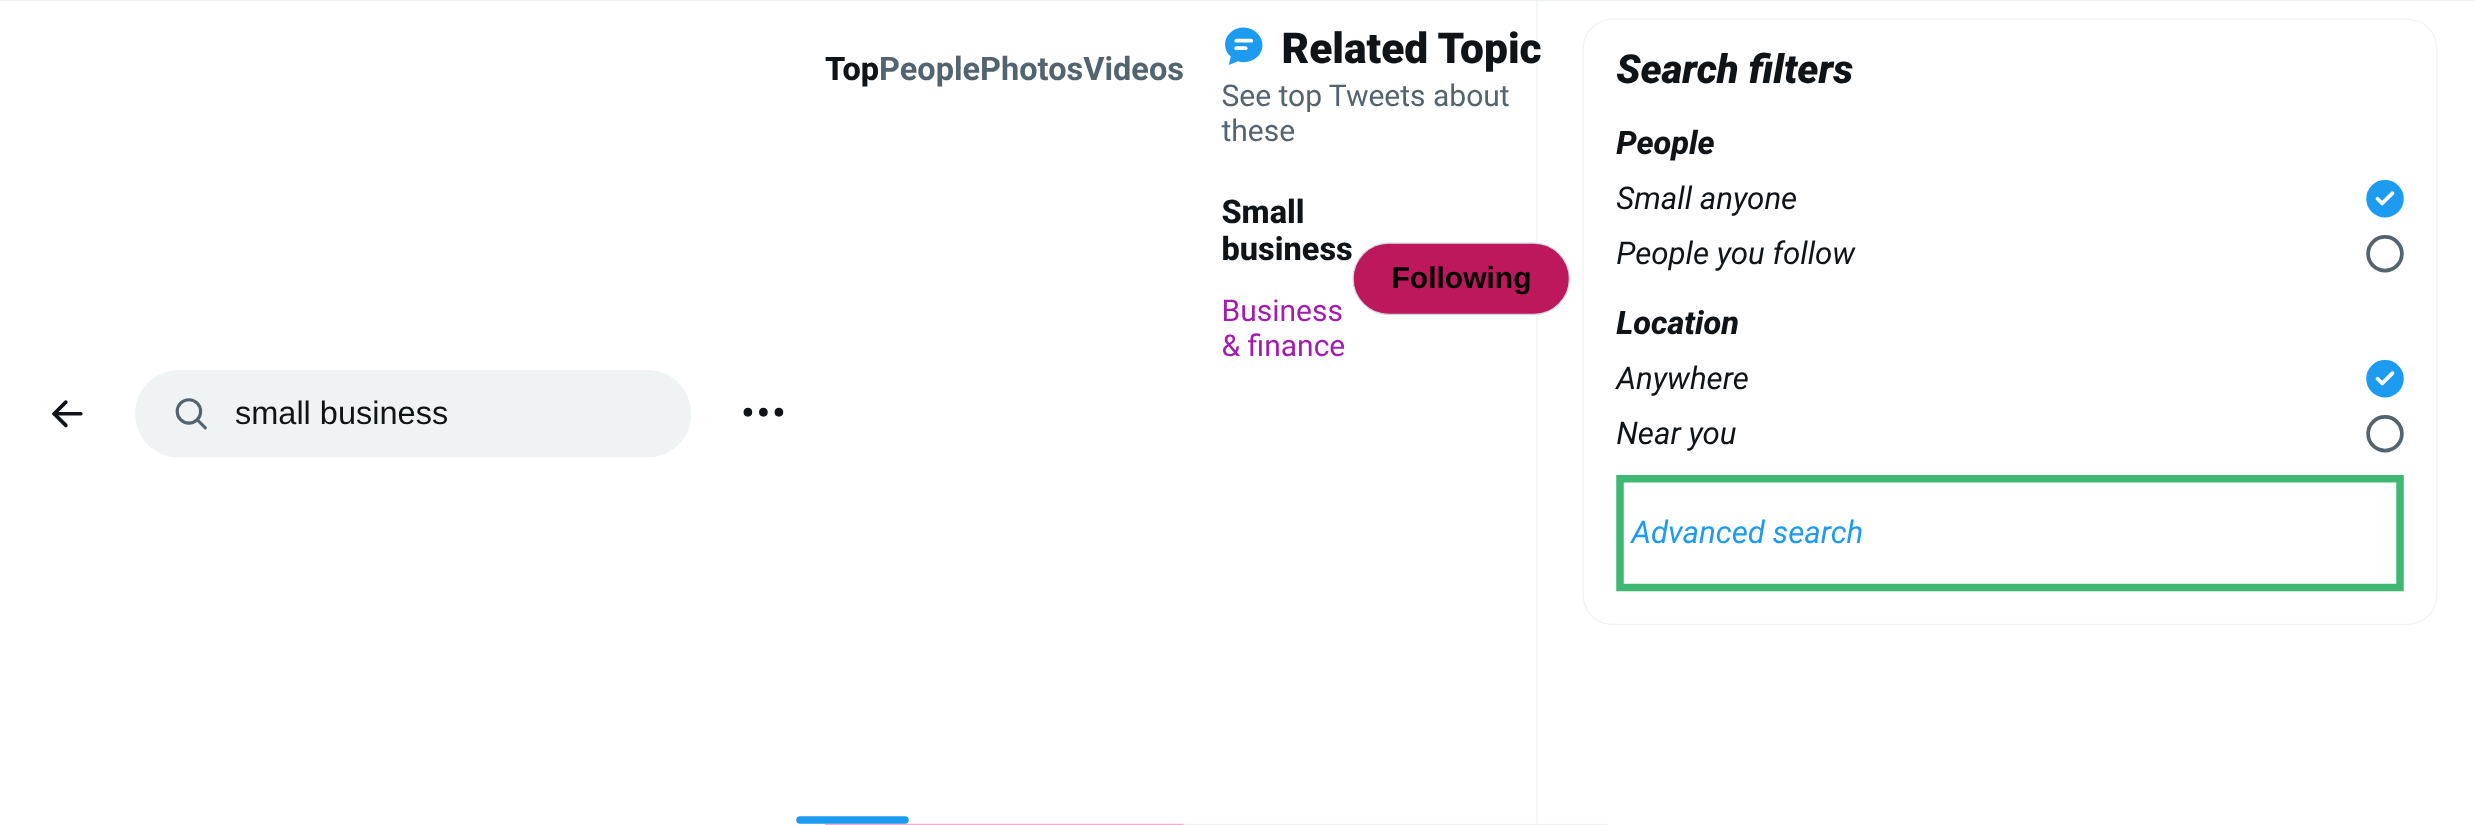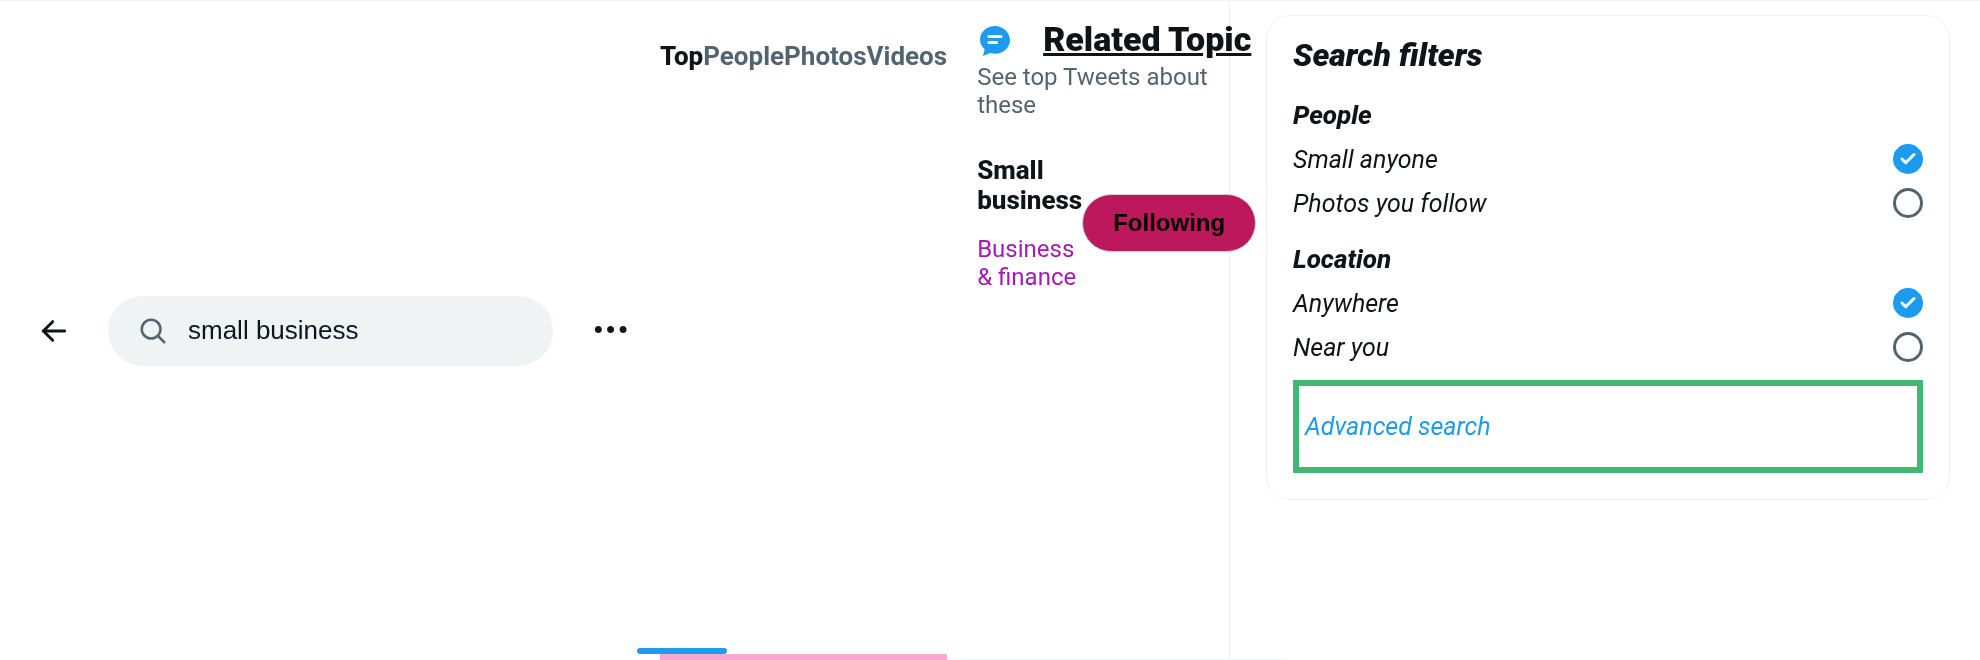--- a/index.html
+++ b/index.html
@@ -55,21 +55,21 @@
     .more-btn {
       font-size: 28px;
       font-weight: 900;
       letter-spacing: 2px;
       cursor: pointer;
       padding: 10px;
       margin-left: auto;
     }
     .tabs {
       display: flex;
-      border-bottom: 6px solid #f9a8d4;
+      border-bottom: 1px solid #f9a8d4;
       margin-top: 18px;
     }
     .tab {
       flex: 1;
       text-align: center;
       padding: 22px 0 22px 0;
       font-size: 26px;
       font-weight: 700;
       color: #536471;
       cursor: pointer;
@@ -89,23 +89,22 @@
       height: 6px;
       background: #1d9bf0;
       border-radius: 3px;
     }
     .related-section {
       padding: 18px 30px 26px 30px;
       border-bottom: 1px solid #eff3f4;
     }
     .related-header {
       display: flex;
-      align-items: flex-end;
-      gap: 30px;
-      text-decoration: underline;
+      align-items: flex-start;
+      gap: 12px;
     }
     .topic-icon {
       width: 36px;
       height: 36px;
       display: inline-flex;
       align-items: center;
       justify-content: center;
     }
     .related-title {
       font-size: 34px;
@@ -259,21 +258,21 @@
     <div class="filter-group-label">People</div>
     <div class="radio-row">
       <span class="radio-label">Small anyone</span>
       <span class="radio checked">
         <svg width="18" height="18" viewBox="0 0 24 24" fill="none" stroke="#fff" stroke-width="4" stroke-linecap="round" stroke-linejoin="round">
             <polyline points="4 12 9 17 20 6"></polyline>
           </svg>
       </span>
     </div>
     <div class="radio-row">
-      <span class="radio-label">Photos you follow</span>
+      <span class="radio-label">People you follow</span>
       <span class="radio"></span>
     </div>
 
     <div class="group-spacer"></div>
     <div class="filter-group-label">Location</div>
     <div class="radio-row">
       <span class="radio-label">Anywhere</span>
       <span class="radio checked">
         <svg width="18" height="18" viewBox="0 0 24 24" fill="none" stroke="#fff" stroke-width="4" stroke-linecap="round" stroke-linejoin="round">
             <polyline points="4 12 9 17 20 6"></polyline>

